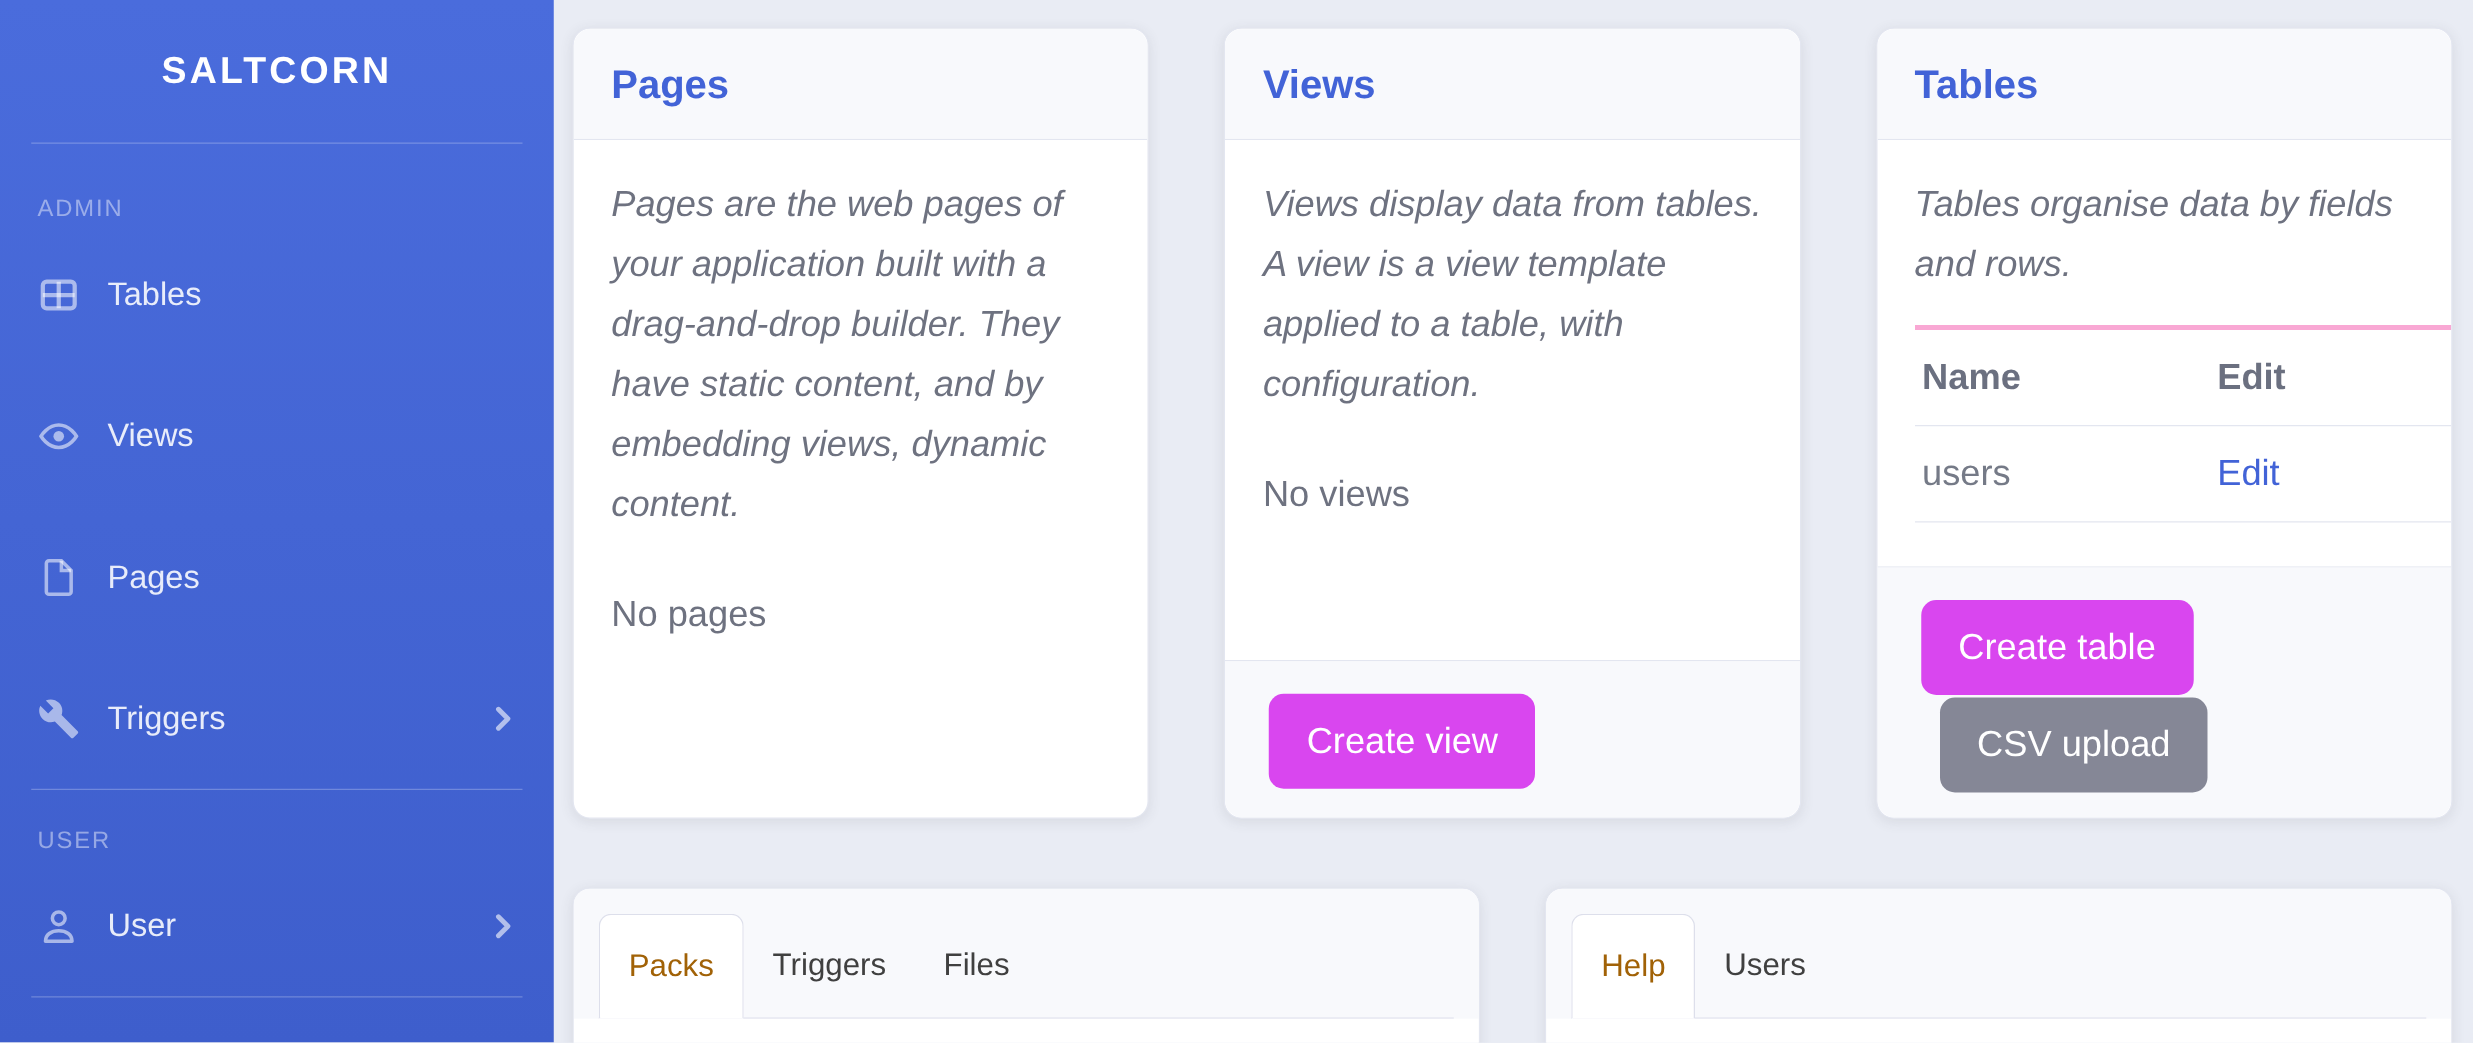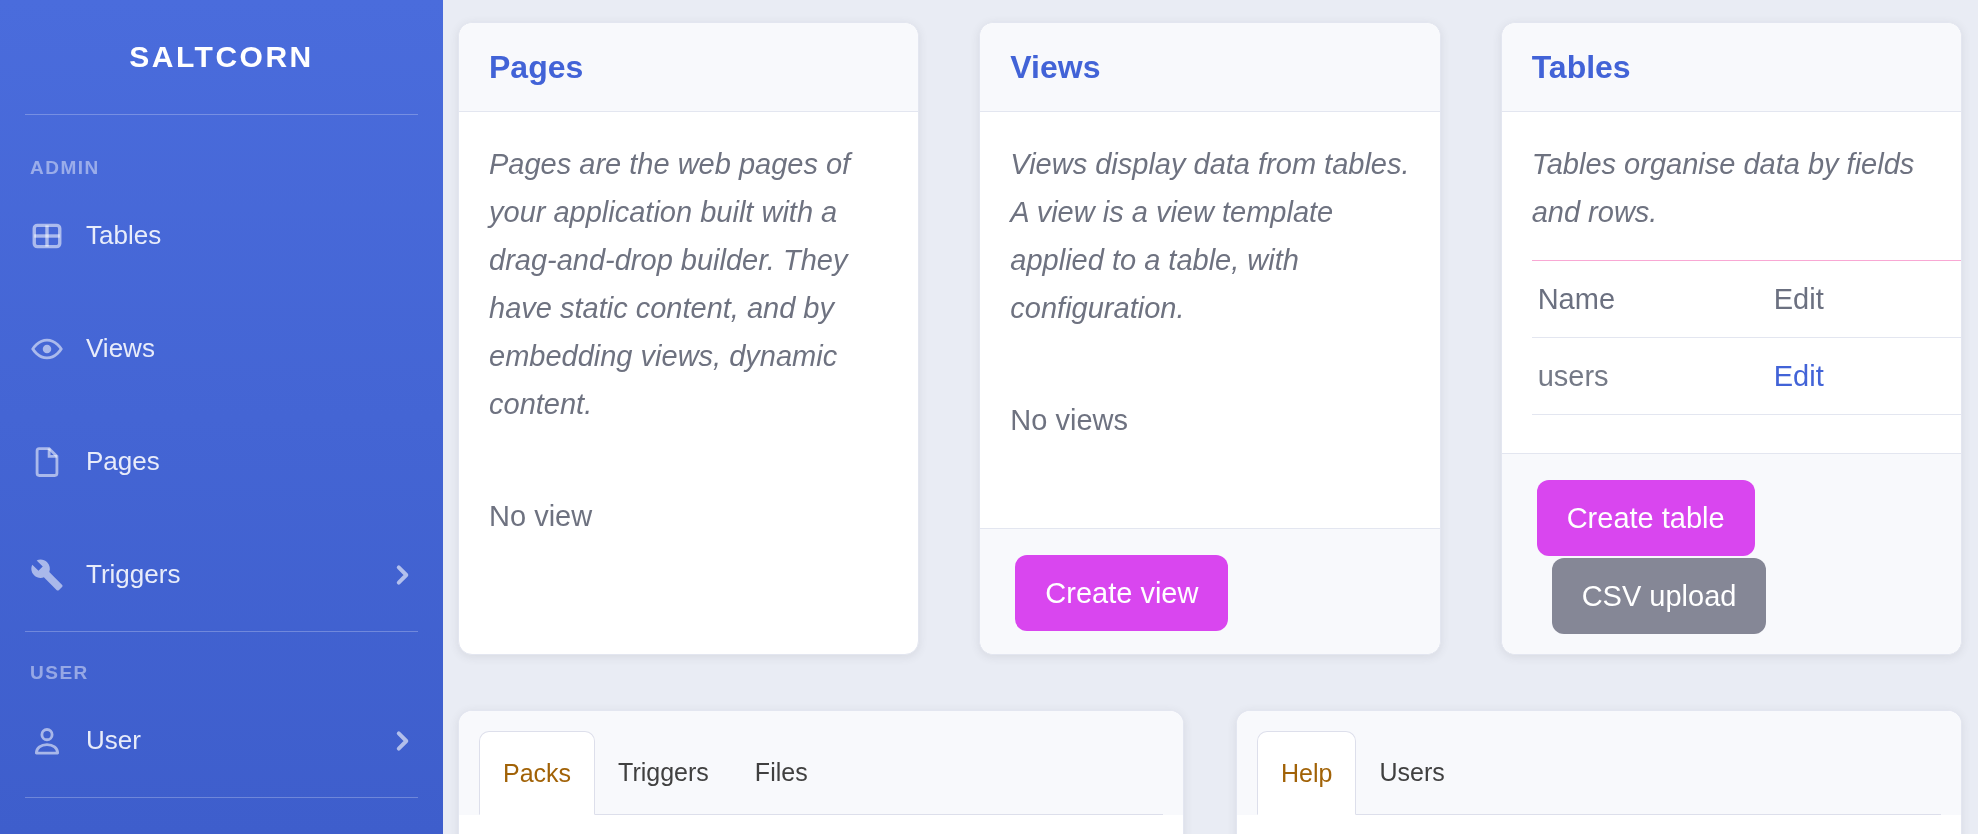--- a/index.html
+++ b/index.html
@@ -16,21 +16,21 @@
     width:443px; min-width:443px; height:834px;
     background:linear-gradient(180deg,#4a6cdc 0%,#3e5ecc 100%);
     color:#fff; overflow:hidden;
   }
   .brand {
     height:114px; display:flex; align-items:center; justify-content:center;
     font-size:30px; font-weight:800; letter-spacing:2.5px; color:#ffffff;
   }
   .side-divider { border:none; border-top:1px solid rgba(255,255,255,0.25); margin:0 25px; }
   .nav-label {
-    margin:42px 0 0 0; padding:0 30px; font-size:19px; font-weight:700;
+    margin:42px 0 0 0; padding:0 30px; font-size:19px; font-weight:400;
     letter-spacing:1.5px; color:rgba(255,255,255,0.45);
   }
   .nav-label.user-label { margin-top:30px; }
   .nav-item {
     height:113px; display:flex; align-items:center; padding:0 28px 0 30px;
     color:rgba(255,255,255,0.88); font-size:26px; cursor:pointer;
   }
   .nav-item .nicon { width:34px; height:34px; margin-right:22px; color:rgba(255,255,255,0.55); flex:0 0 auto; display:flex; align-items:center; }
   .nav-item .nicon svg { width:34px; height:34px; }
   .nav-item .chev { margin-left:auto; width:26px; height:26px; color:rgba(255,255,255,0.6); }
@@ -43,42 +43,42 @@
     flex:1; background:#fff; border:1px solid #e3e6f0; border-radius:14px;
     box-shadow:0 2px 10px rgba(58,59,69,0.10);
     display:flex; flex-direction:column; height:633px; overflow:hidden;
   }
   .card-header {
     background:#f8f9fc; border-bottom:1px solid #e3e6f0;
     padding:23px 30px; border-radius:14px 14px 0 0;
   }
   .card-title { color:#4263d7; font-size:32px; font-weight:700; line-height:42px; }
   .card-body { flex:1; padding:28px 30px; font-size:29px; line-height:48px; color:#6e7280; }
-  .card-body .desc { font-style:italic; margin-bottom:64px; }
+  .card-body .desc { font-style:italic; margin-bottom:40px; }
   .empty-note { font-style:normal; }
   .card-footer {
     background:#f8f9fc; border-top:1px solid #e3e6f0;
     padding:26px 35px 23px 35px; border-radius:0 0 14px 14px;
   }
   .btn {
     display:inline-block; border:none; cursor:pointer; white-space:nowrap;
     font-family:"Liberation Sans", sans-serif;
     font-size:29px; line-height:36px; padding:20px 30px; border-radius:12px;
     color:#fff; vertical-align:top;
   }
   .btn-primary { background:#d946ef; }
   .btn-secondary { background:#858796; margin-left:15px; margin-top:2px; }
 
   
   .card-tables .card-body { padding-right:0; }
   .card-tables .desc { padding-right:16px; margin-bottom:24px; }
   .mini-table { width:100%; border-collapse:collapse; font-size:29px; }
   .mini-table th {
-    text-align:left; font-weight:400; color:#6b7080;
-    border-top:1px solid #f9a8d4; border-bottom:1px solid #e3e6f0;
+    text-align:left; font-weight:700; color:#6b7080;
+    border-top:4px solid #f9a8d4; border-bottom:1px solid #e3e6f0;
     padding:14px 4px 14px 6px;
   }
   .mini-table td { text-align:left; color:#757a87; border-bottom:1px solid #e3e6f0; padding:14px 4px 14px 6px; }
   .mini-table th:first-child, .mini-table td:first-child { width:55%; }
   .edit-link { color:#4263d7; text-decoration:none; cursor:pointer; }
   .card-tables .card-footer { padding:26px 35px 20px 35px; }
 
   
   .bottom-row { display:flex; gap:52px; margin-top:55px; }
   .tab-card {
@@ -179,21 +179,21 @@
   <main class="main">
 
     <div class="cards-row">
 
       <section class="card">
         <div class="card-header">
           <div class="card-title">Pages</div>
         </div>
         <div class="card-body">
           <p class="desc">Pages are the web pages of your application built with a drag-and-drop builder. They have static content, and by embedding views, dynamic content.</p>
-          <div class="empty-note">No view</div>
+          <div class="empty-note">No pages</div>
         </div>
       </section>
 
       <section class="card">
         <div class="card-header">
           <div class="card-title">Views</div>
         </div>
         <div class="card-body">
           <p class="desc">Views display data from tables. A view is a view template applied to a table, with configuration.</p>
           <div class="empty-note">No views</div>

